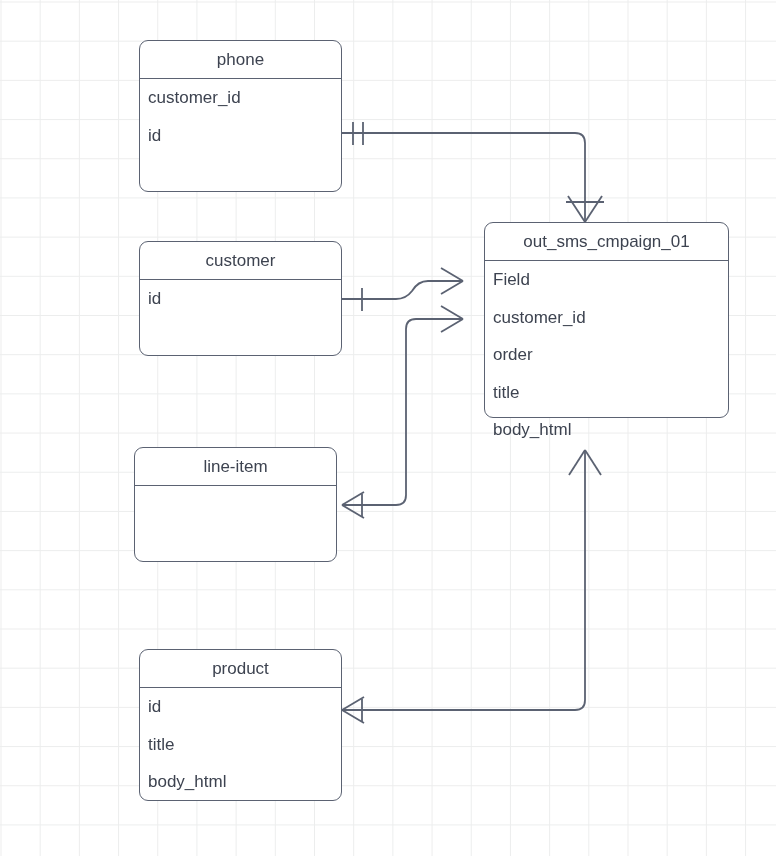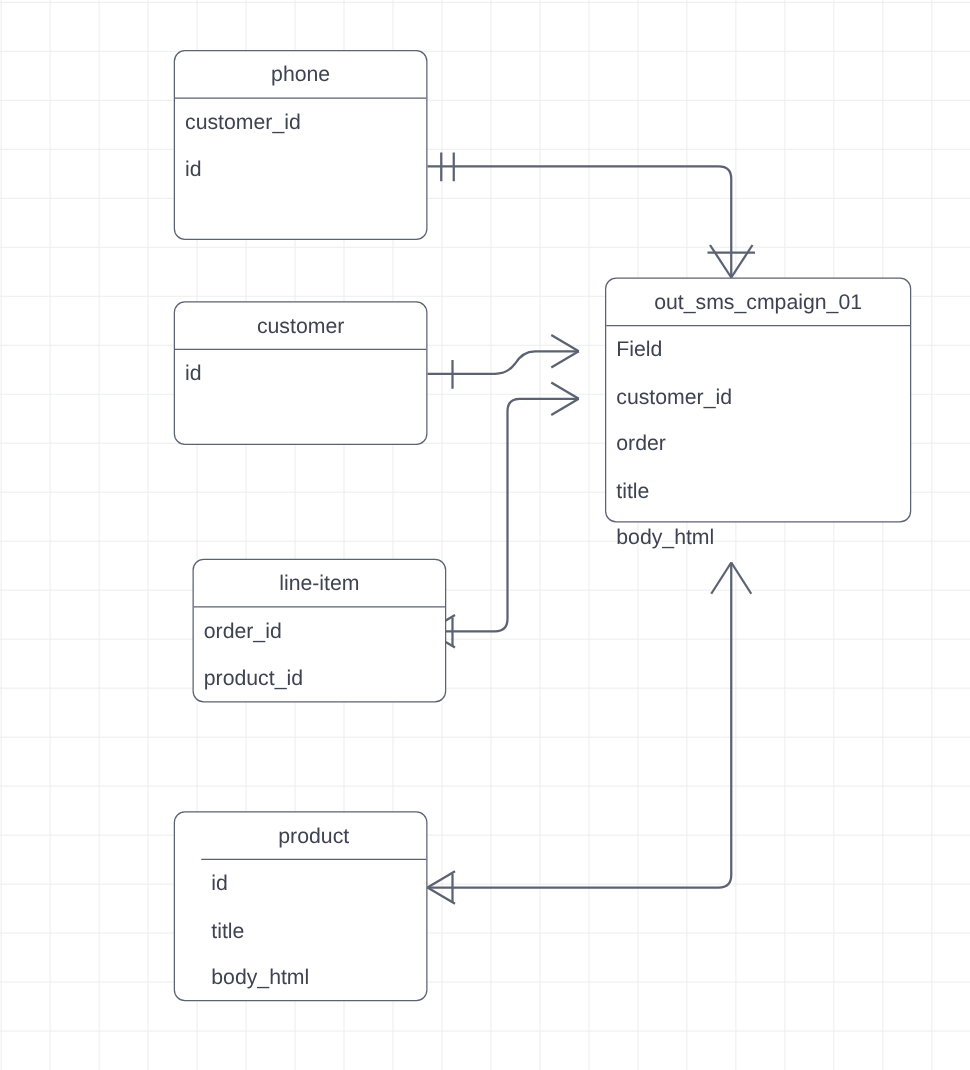--- a/index.html
+++ b/index.html
@@ -118,29 +118,25 @@
     </div>
   </div>
 
   <div class="entity" style="left:139px; top:241px; width:203px; height:115px;">
     <div class="entity-title">customer</div>
     <div class="entity-fields">
       <div class="entity-field">id</div>
     </div>
   </div>
 
-  <div class="entity" style="left:154px; top:447px; width:203px; height:115px;">
+  <div class="entity" style="left:134px; top:447px; width:203px; height:115px;">
     <div class="entity-title">line-item</div>
-    <div class="entity-fields">
-      <div class="entity-field">order_id</div>
-      <div class="entity-field">product_id</div>
-    </div>
   </div>
 
-  <div class="entity" style="left:139px; top:649px; width:203px; height:152px;padding-left:21px;">
+  <div class="entity" style="left:139px; top:649px; width:203px; height:152px;">
     <div class="entity-title">product</div>
     <div class="entity-fields">
       <div class="entity-field">id</div>
       <div class="entity-field">title</div>
       <div class="entity-field">body_html</div>
     </div>
   </div>
 
   <div class="entity" style="left:484px; top:222px; width:245px; height:196px;">
     <div class="entity-title">out_sms_cmpaign_01</div>

